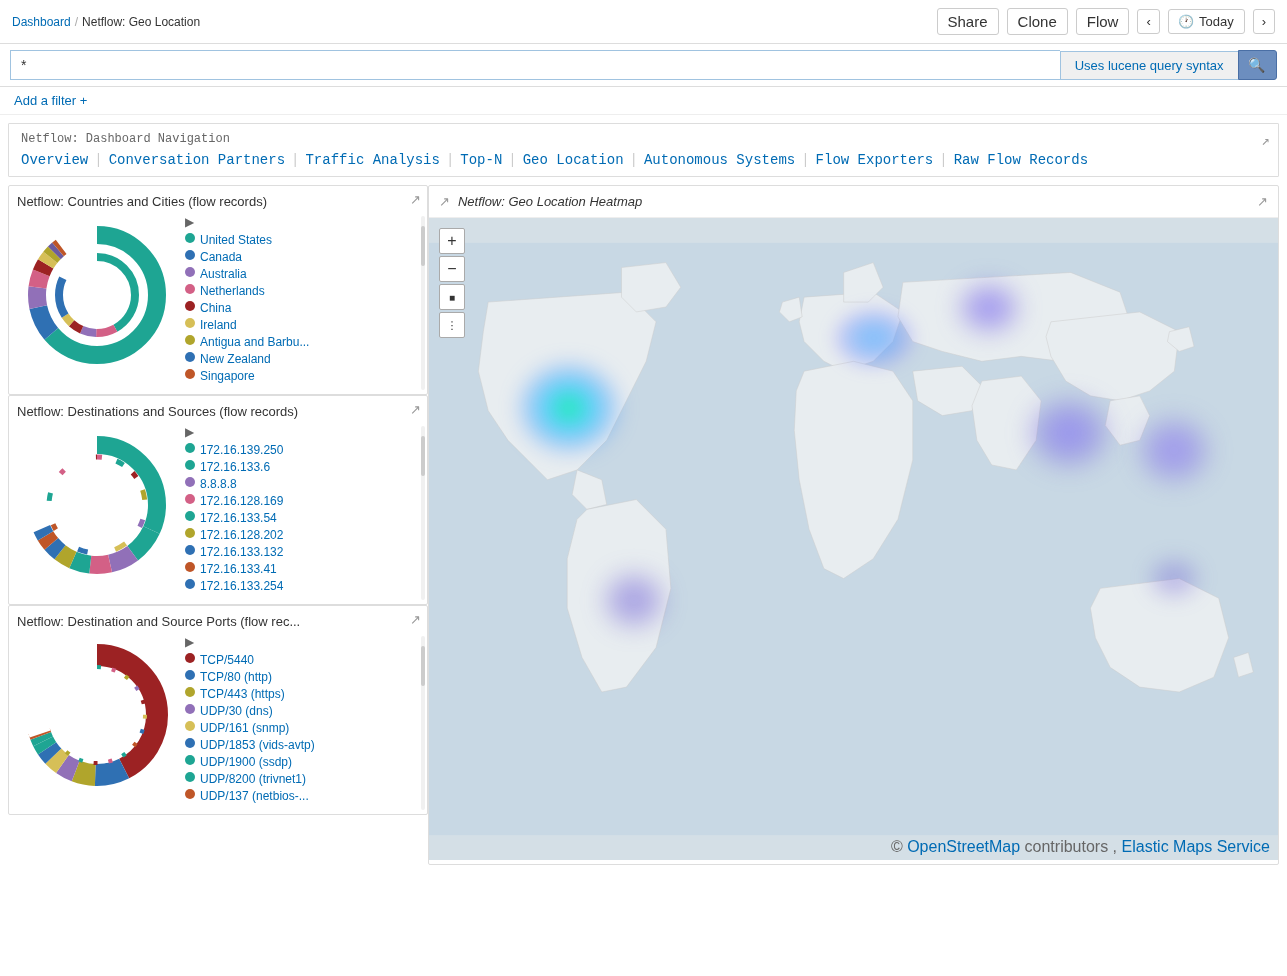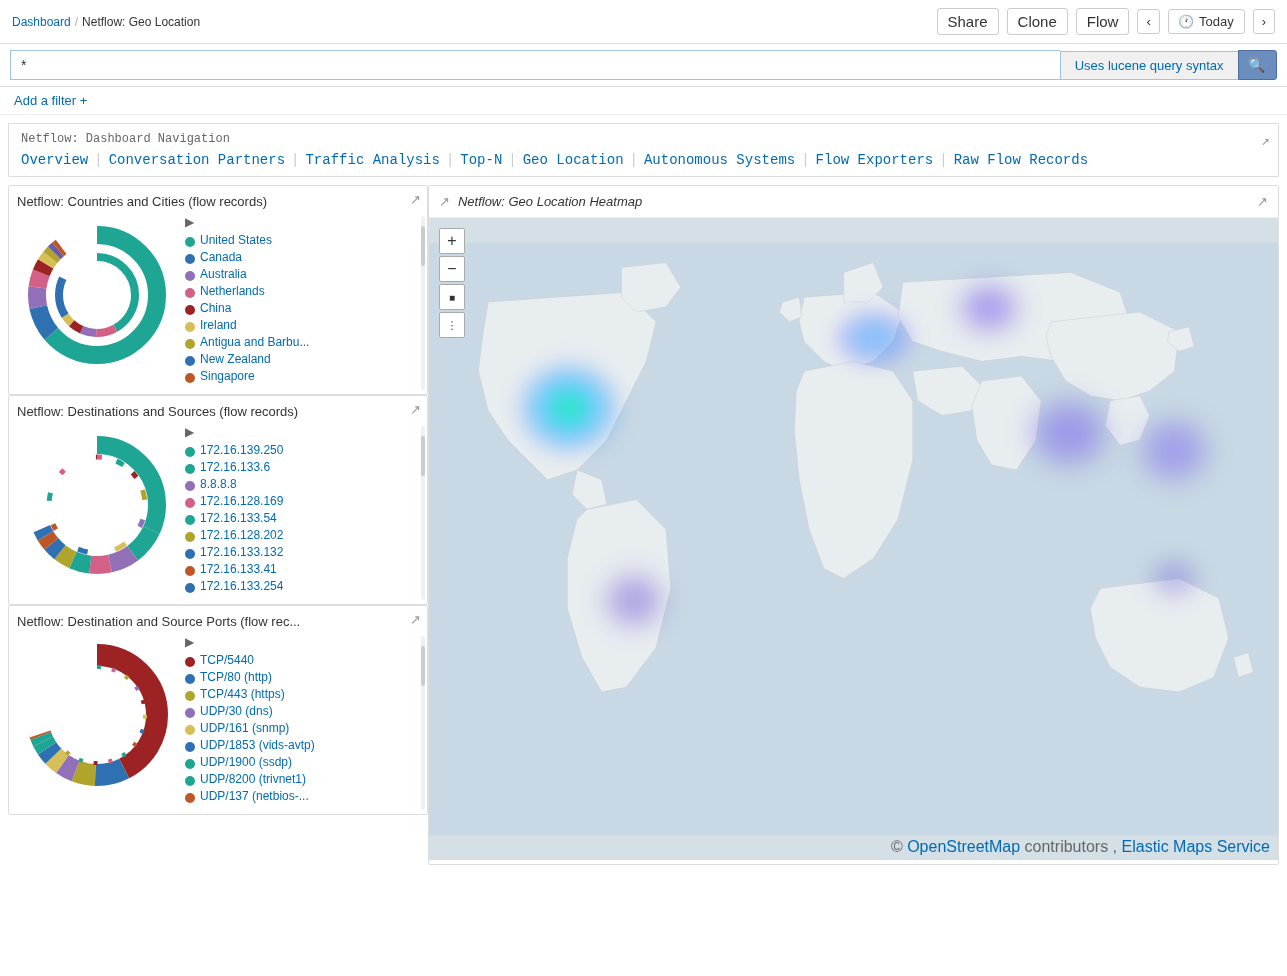--- a/index.html
+++ b/index.html
@@ -46,21 +46,21 @@
     .panel-content { display: flex; align-items: flex-start; gap: 8px; }
 
     
     .donut-wrap { width: 160px; height: 160px; flex-shrink: 0; position: relative; }
     .donut-wrap svg { width: 160px; height: 160px; }
 
     
     .legend { flex: 1; font-size: 12px; }
     .legend-header { display: flex; align-items: center; gap: 4px; margin-bottom: 4px; }
     .legend-expand { cursor: pointer; color: #666; font-size: 12px; }
-    .legend-item { display: flex; align-items: flex-end; gap: 5px; margin-bottom: 3px; }
+    .legend-item { display: flex; align-items: flex-start; gap: 5px; margin-bottom: 3px; }
     .legend-dot { width: 10px; height: 10px; border-radius: 50%; flex-shrink: 0; }
     .legend-text { color: #006bb4; cursor: pointer; font-size: 12px; white-space: nowrap; }
 
     
     .panel-scroll { position: absolute; right: 2px; top: 30px; bottom: 4px; width: 4px; }
     .scroll-track { width: 4px; height: 100%; background: #f0f0f0; border-radius: 2px; position: relative; }
     .scroll-thumb { width: 4px; height: 40px; background: #ccc; border-radius: 2px; position: absolute; top: 10px; }
 
     
     .map-panel { flex: 1; border: 1px solid #ddd; position: relative; min-height: 680px; border-radius: 2px; overflow: hidden; }

